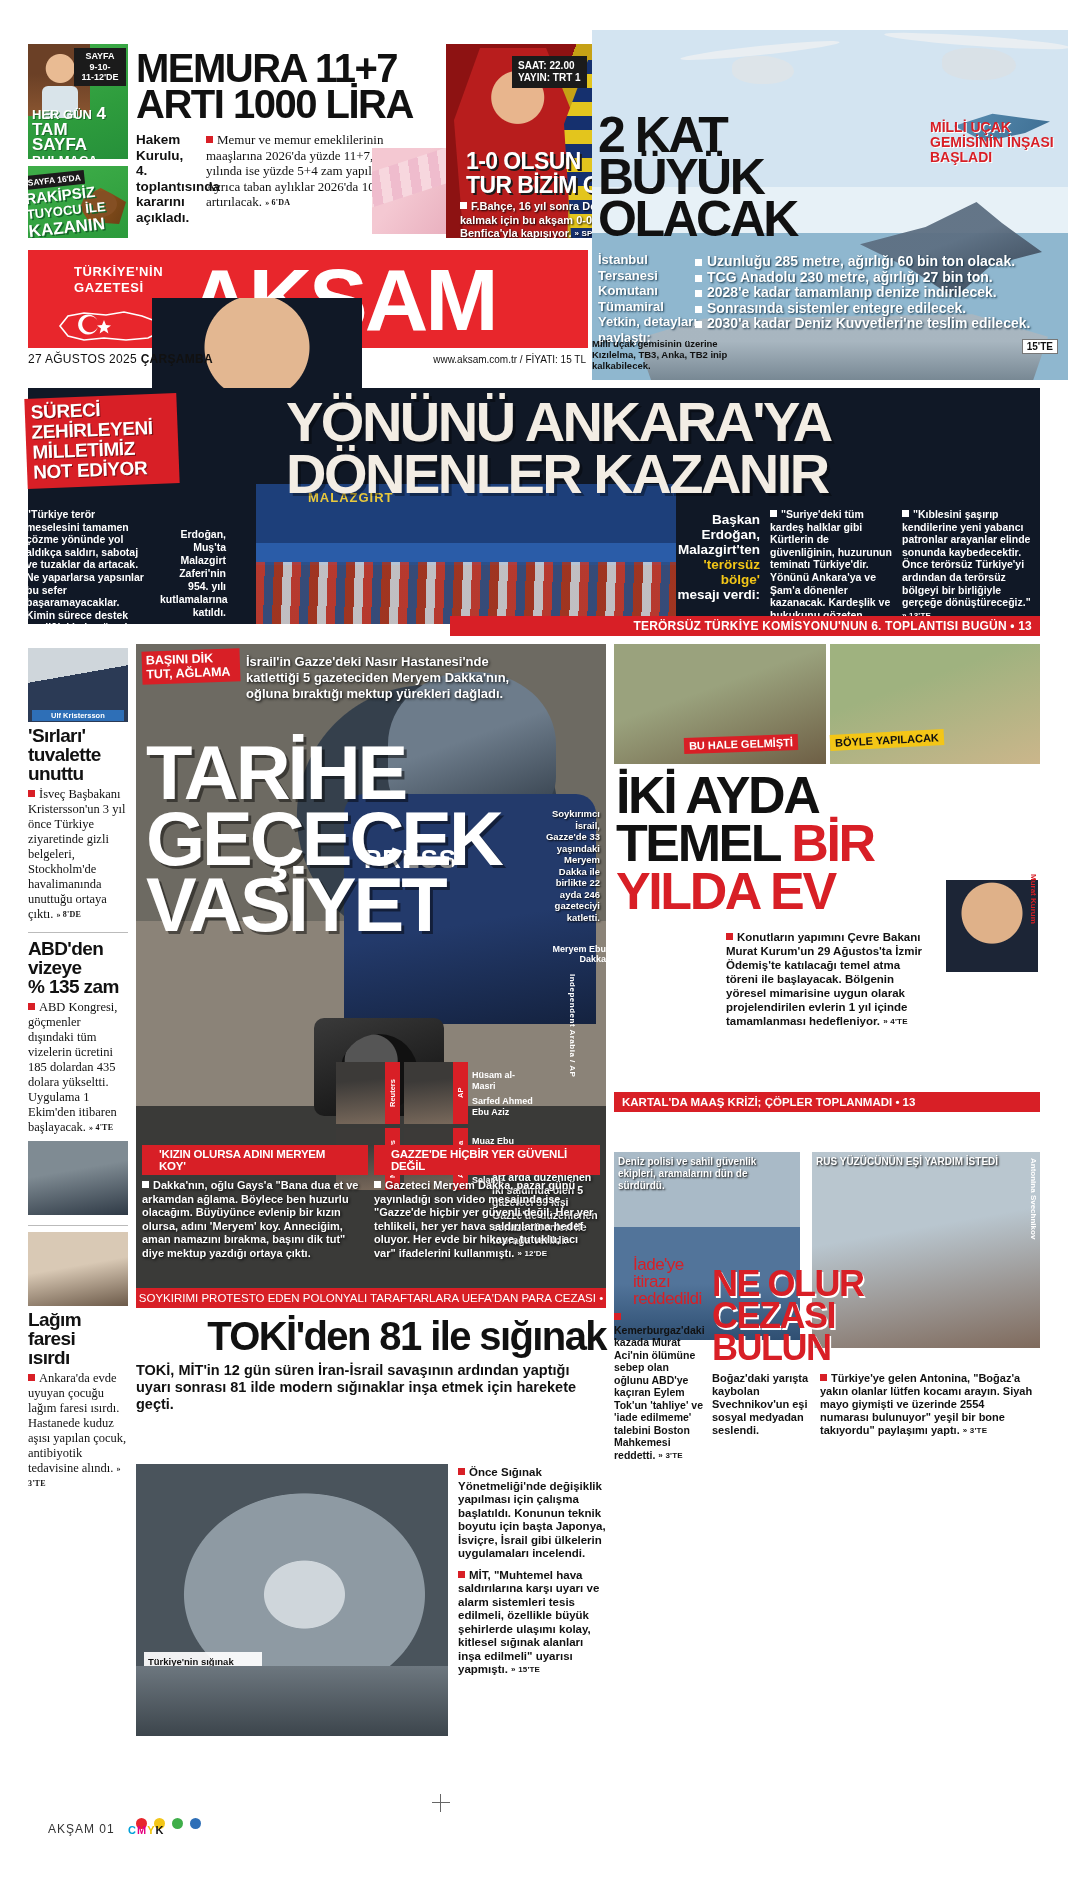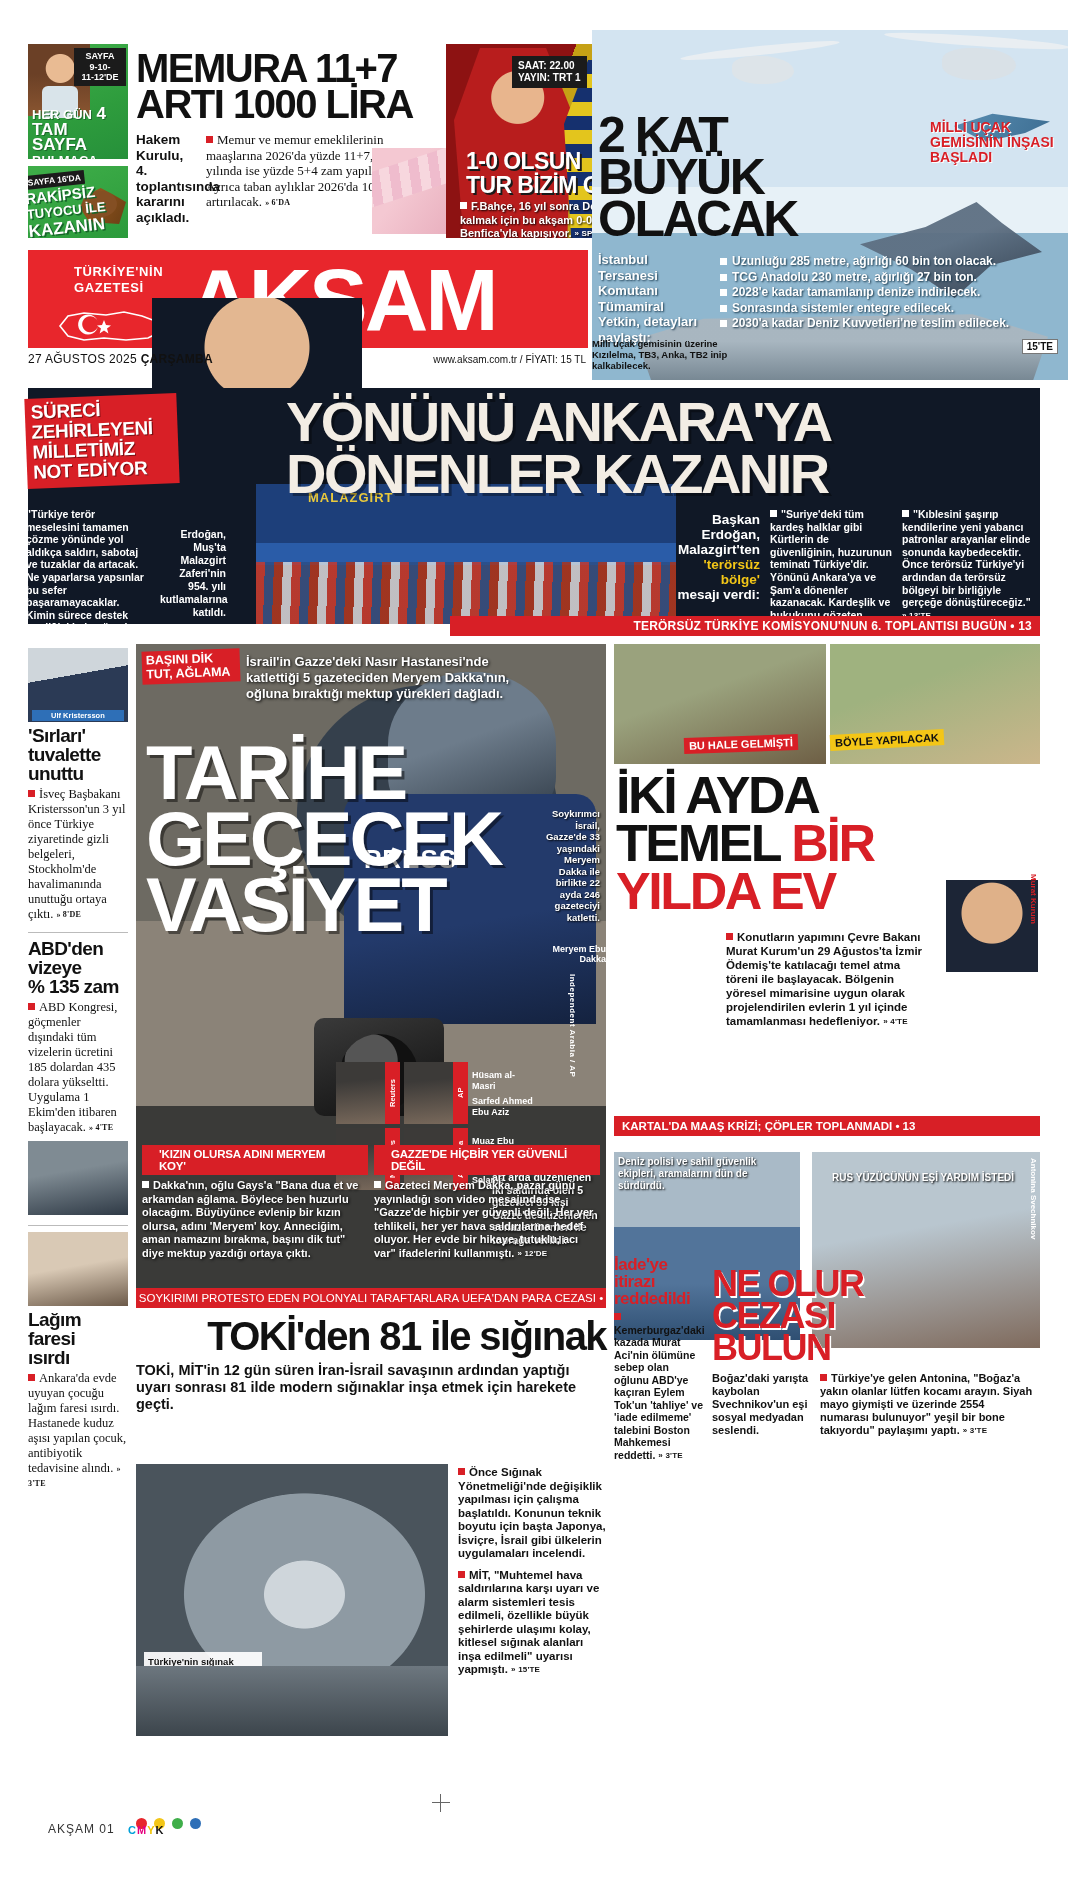--- a/index.html
+++ b/index.html
@@ -199,22 +199,22 @@
   #promo-tcg .b3{ top:168px; }
   #promo-tcg .sub{
     position:absolute; left:338px; top:90px; width:130px; color:#d81f26;
     font-weight:900; font-size:14px; line-height:15px; text-shadow:1px 1px 0 #fff;
   }
   #promo-tcg .quoter{
     position:absolute; left:6px; top:222px; width:108px; color:#fff;
     font-weight:bold; font-size:13px; line-height:15.5px; text-shadow:1px 1px 2px #1b3b50;
   }
   #promo-tcg .facts{
-    position:absolute; left:128px; top:224px; width:340px; color:#fff;
-    font-size:12px; font-weight:bold; line-height:15.5px; text-shadow:1px 1px 2px #133246;
+    position:absolute; left:103px; top:224px; width:340px; color:#fff;
+    font-size:14px; font-weight:bold; line-height:15.5px; text-shadow:1px 1px 2px #133246;
   }
   #promo-tcg .facts div::before{
     content:""; display:inline-block; width:7px; height:7px; background:#fff;
     margin-right:5px;
   }
   #promo-tcg .pg{
     position:absolute; right:10px; bottom:26px; background:#fff; color:#111;
     font-weight:bold; font-size:10px; padding:1px 4px; border:1px solid #777;
   }
   #tcg-caption{
@@ -469,53 +469,53 @@
   }
   #houses .leftq{
     position:absolute; left:4px; top:288px; width:96px; color:#d81f26; font-weight:900;
     font-size:14.5px; line-height:16px;
   }
   #houses .body{
     position:absolute; left:112px; top:286px; width:206px; font-size:11.5px;
     font-weight:bold; line-height:14px; color:#111;
   }
   #strip-kartal{
-    left:614px; top:1116px; width:426px; height:20px; background:#d81f26; color:#fff;
+    left:614px; top:1092px; width:426px; height:20px; background:#d81f26; color:#fff;
     font-weight:900; font-size:11.5px; line-height:20px; padding-left:8px;
   }
 
   
   #sea-photo{
     left:614px; top:1152px; width:186px; height:188px; overflow:hidden;
     background:linear-gradient(180deg,#a9bac7 0 40%, #52749a 40% 70%, #2f4f72 100%);
   }
   #sea-cap{
     left:614px; top:1152px; width:186px; color:#fff; font-size:10px; font-weight:bold;
     line-height:12px; padding:4px; text-shadow:1px 1px 2px #000;
   }
   #iade{
     left:614px; top:1256px; width:92px;
   }
   #iade .hl{
-    color:#d81f26; font-weight:700; font-size:17px; line-height:17px; letter-spacing:-.5px;
+    color:#d81f26; font-weight:400; font-size:17px; line-height:17px; letter-spacing:-.5px;padding-left:19px;
   }
   #iade .body{
     font-size:10.5px; font-weight:bold; line-height:12.5px; margin-top:4px; color:#111;
   }
   #swim{
     left:812px; top:1152px; width:228px; height:196px; overflow:hidden;
     background:linear-gradient(170deg,#b9c6cf 0 40%, #7f6a5c 100%);
   }
   #swim .name{
     position:absolute; right:2px; top:6px; color:#fff; font-size:8px; font-weight:bold;
     writing-mode:vertical-rl;
   }
   #swim-top{
     left:812px; top:1152px; width:228px; color:#fff; font-size:10px; font-weight:bold;
-    line-height:12px; padding:20px; text-shadow:1px 1px 2px #000;
+    line-height:12px; padding:4px; text-shadow:1px 1px 2px #000;
   }
   #neolur{
     left:712px; top:1268px; width:330px;
   }
   #neolur .hl{
     color:#d81f26; font-weight:900; font-size:36px; line-height:32px; letter-spacing:-1.5px;
     text-shadow:1.5px 1.5px 0 #fff;
   }
   #neolur .body{
     position:absolute; left:0; top:104px; width:100px; font-size:11px; font-weight:bold;

